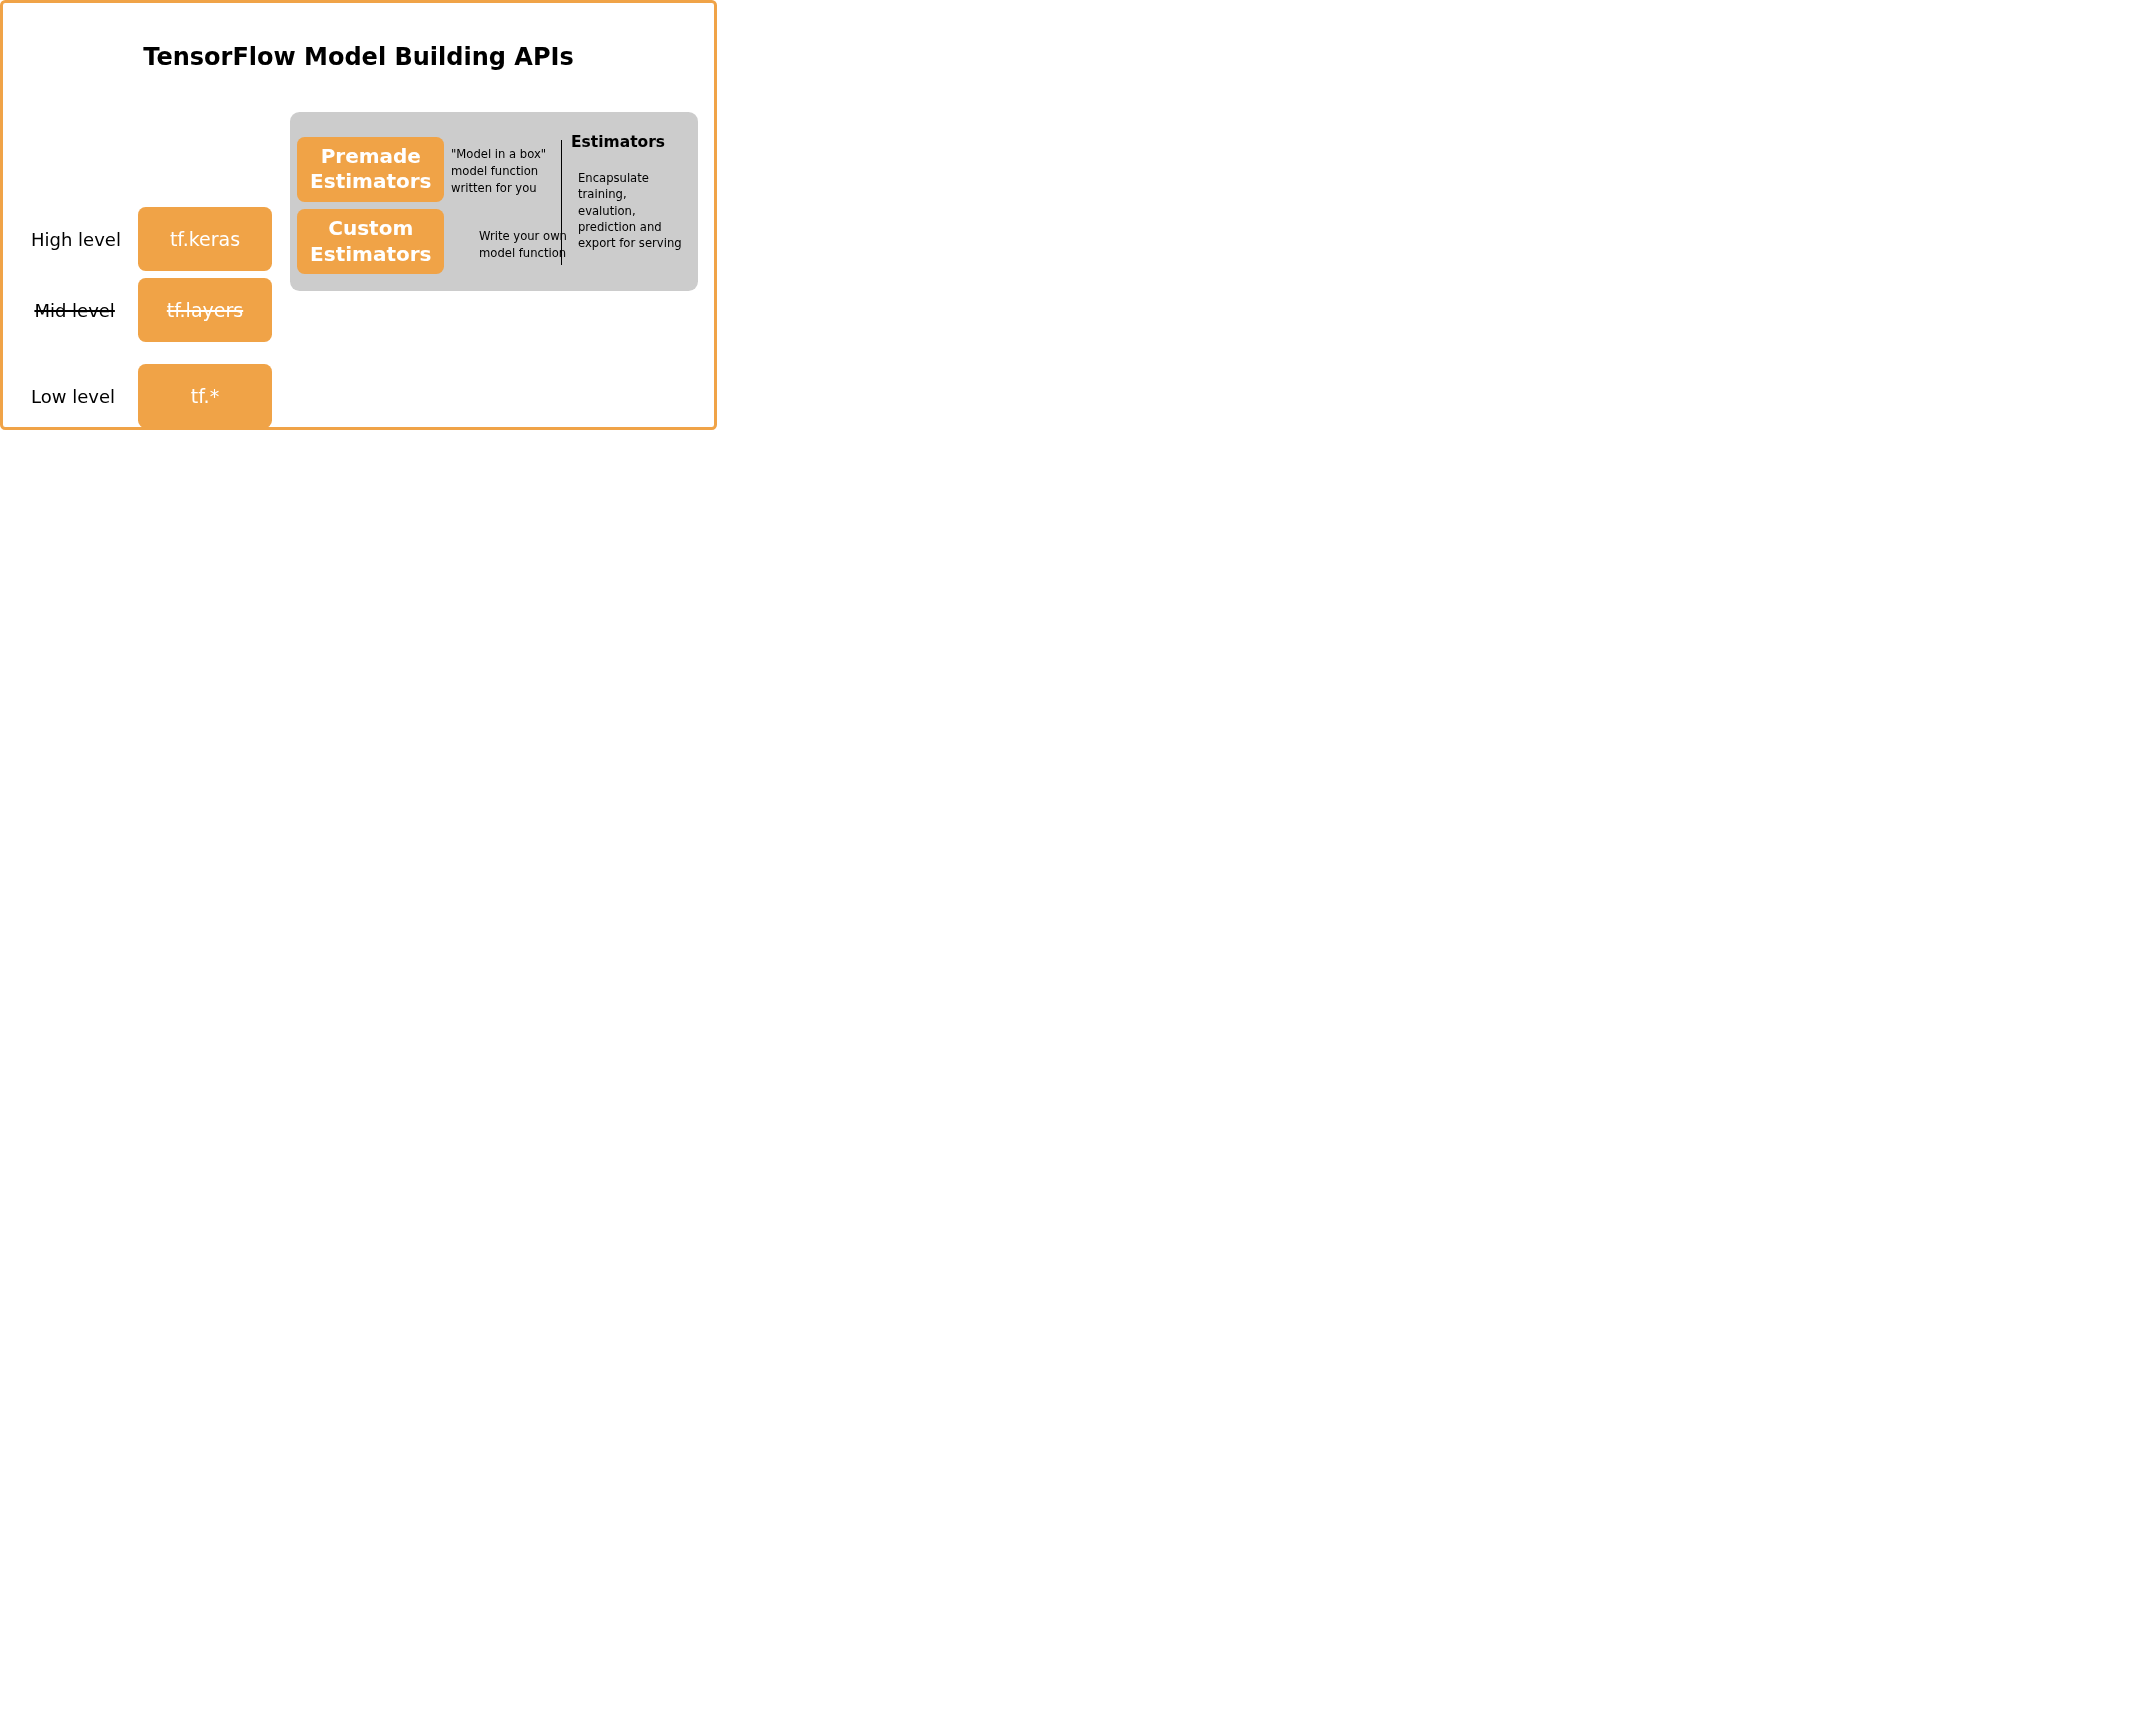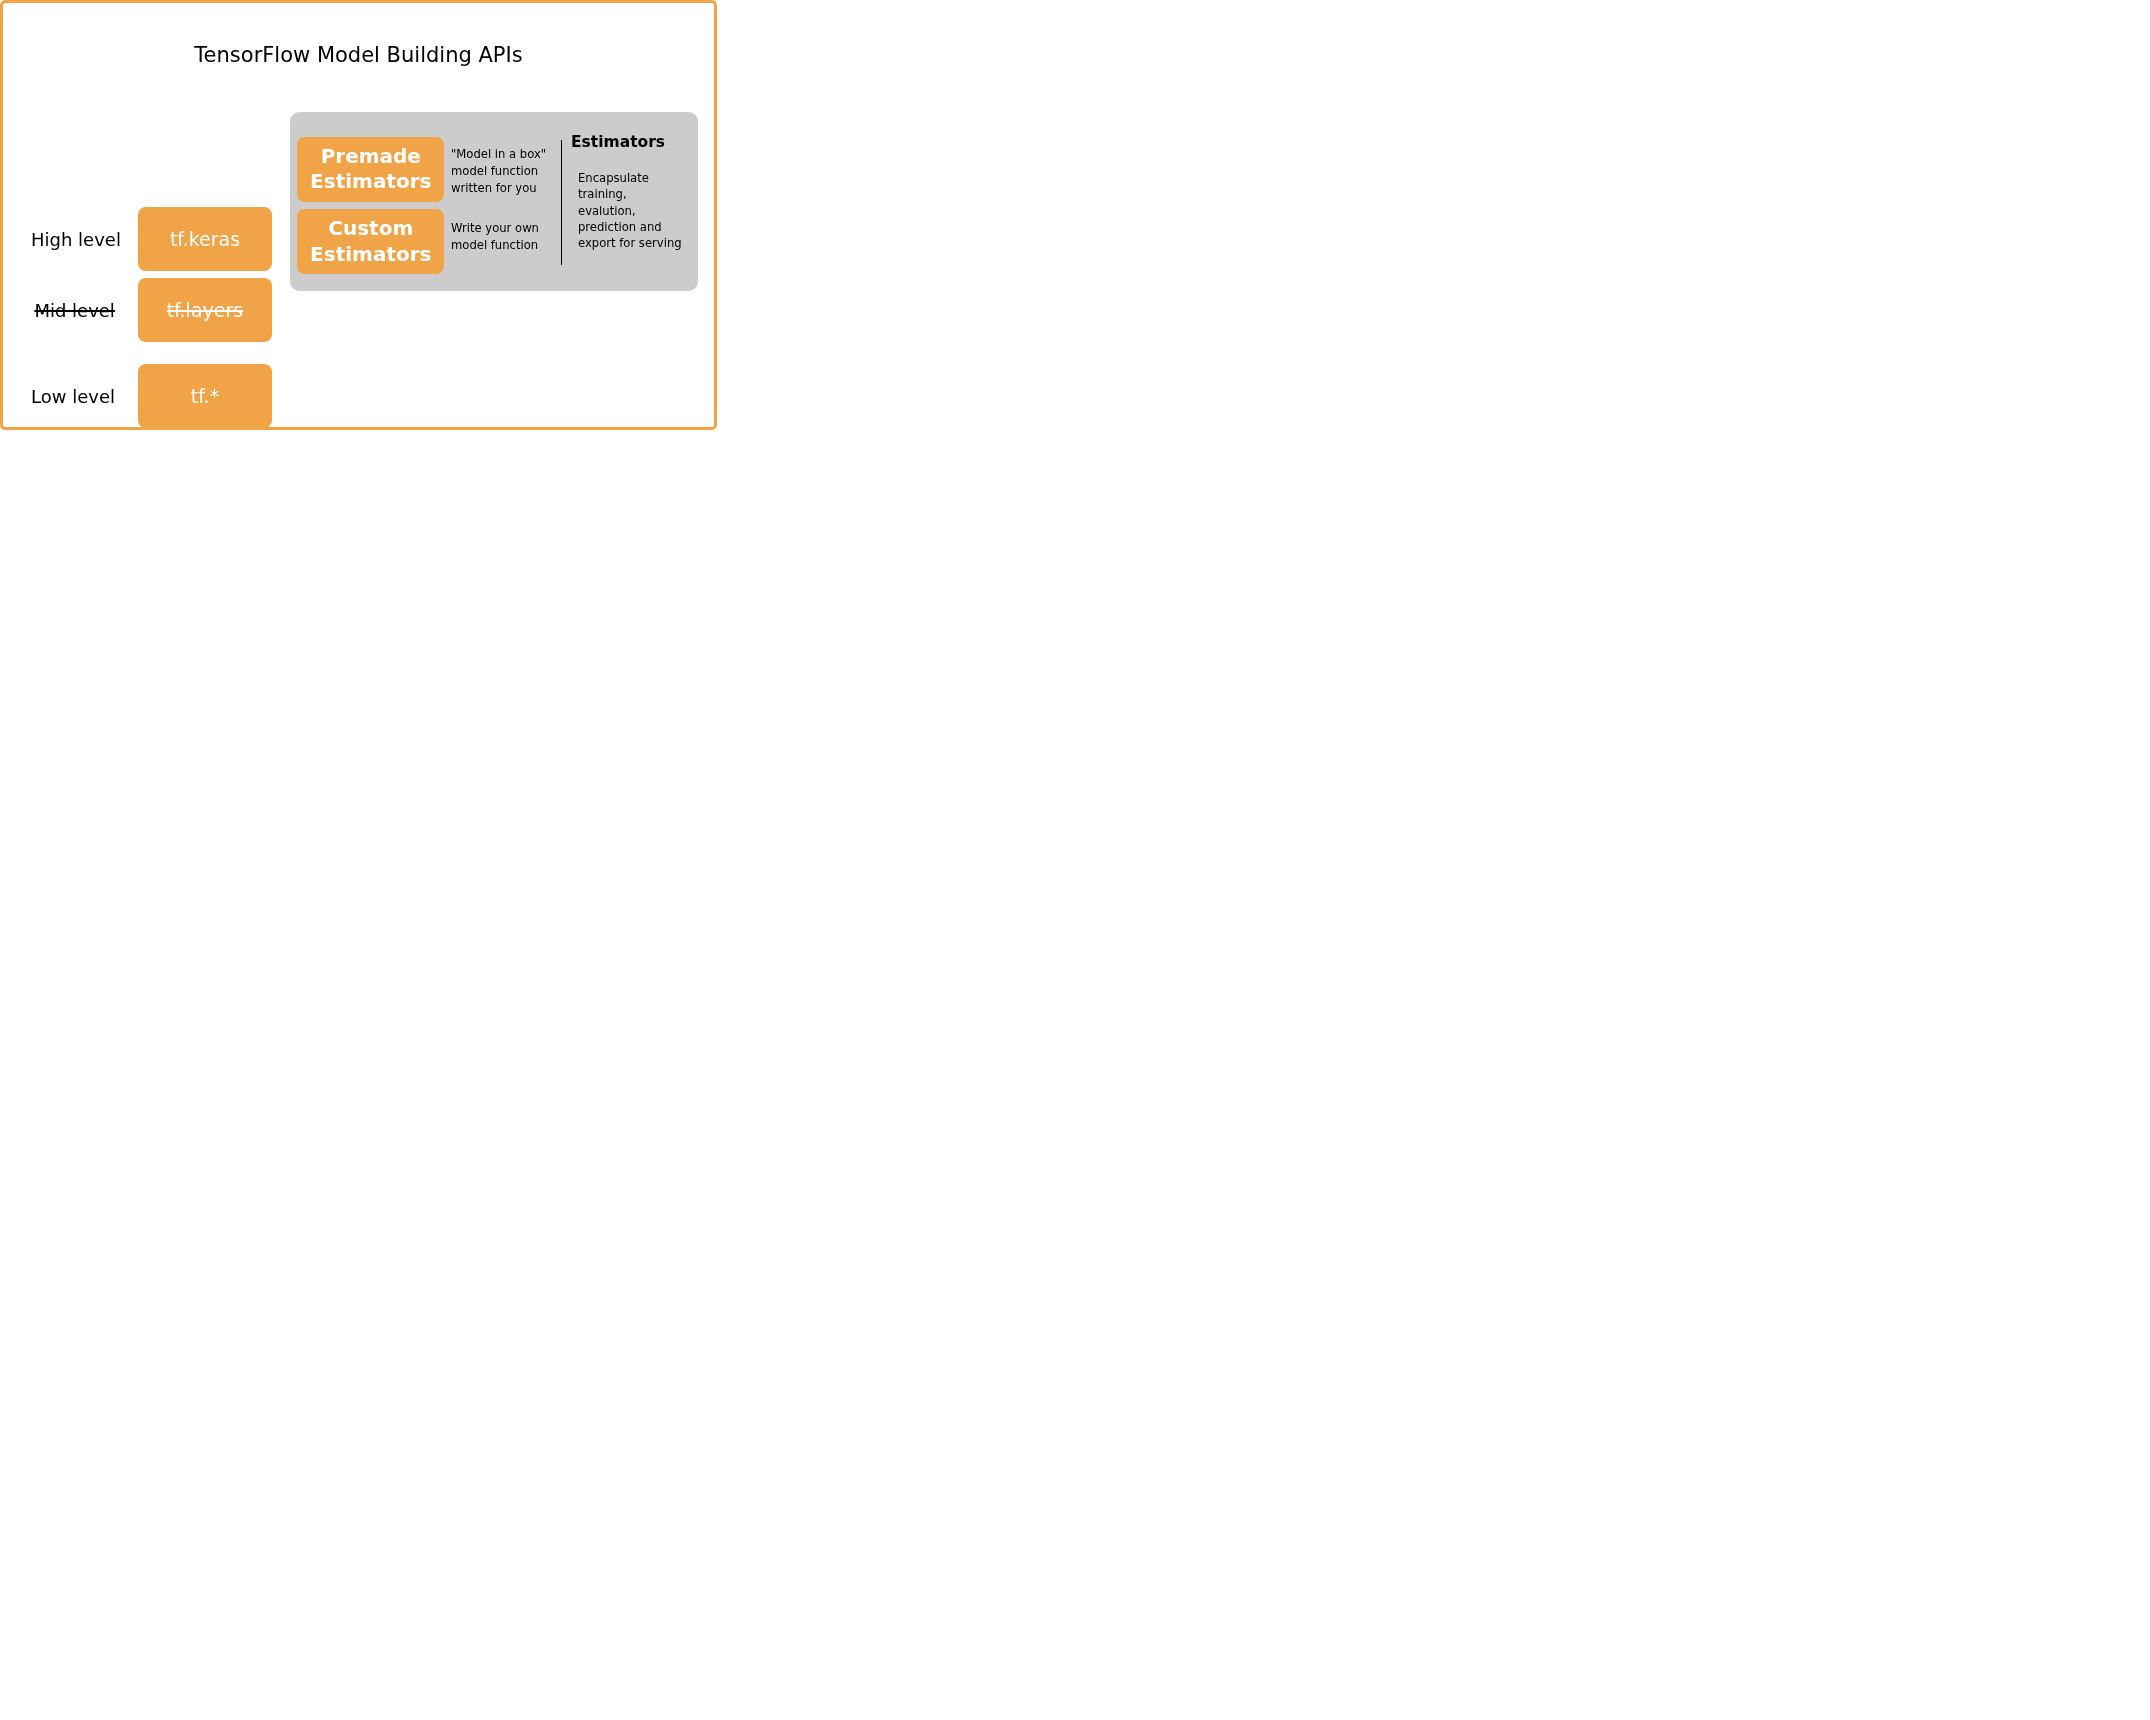--- a/index.html
+++ b/index.html
@@ -21,22 +21,22 @@
     overflow: hidden;
   }
 
   .title {
     position: absolute;
     top: 40px;
     left: 0;
     width: 100%;
     margin: 0;
     text-align: center;
-    font-size: 21px;
-    font-weight: 400;
+    font-size: 24px;
+    font-weight: 700;
     color: var(--text_black, #000);
   }
 
   
   .panel {
     position: absolute;
     left: 287px;
     top: 109px;
     width: 408px;
     height: 179px;
@@ -67,21 +67,21 @@
   .desc {
     position: absolute;
     left: 161px;
     margin: 0;
     font-size: 11.6px;
     line-height: 17px;
     white-space: pre-line;
     color: var(--text_black, #000);
   }
   .desc-premade { top: 34px; }
-  .desc-custom  { top: 108px; }
+  .desc-custom  { top: 116px; margin-left: 28px; }
   .vline {
     position: absolute;
     left: 271px;
     top: 28px;
     width: 1.3px;
     height: 125px;
     background: var(--text_black, #000);
   }
   .panel-heading {
     position: absolute;

